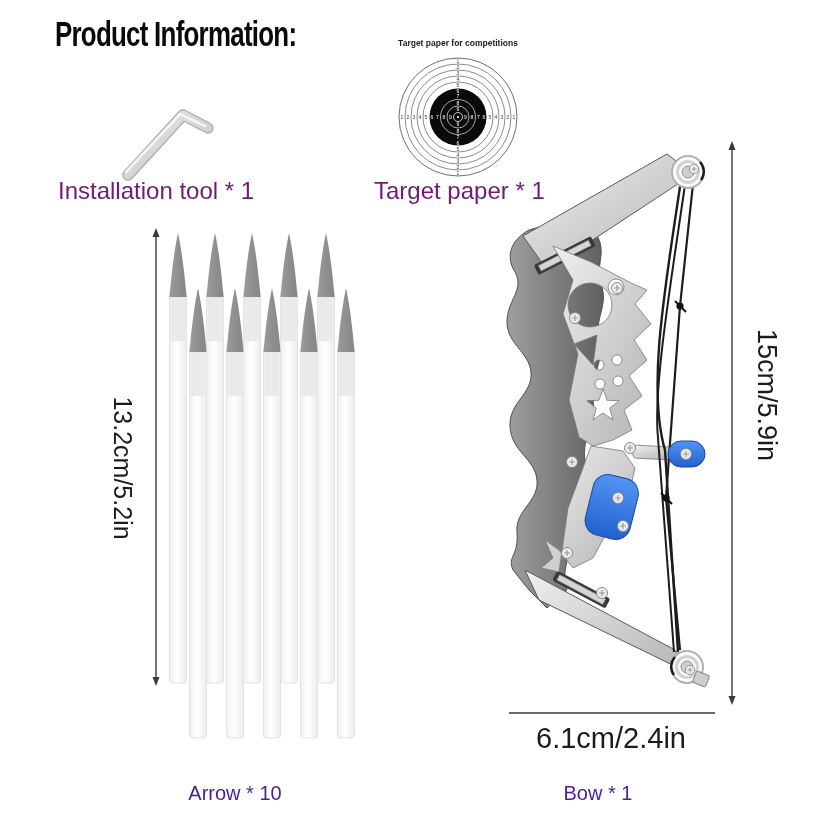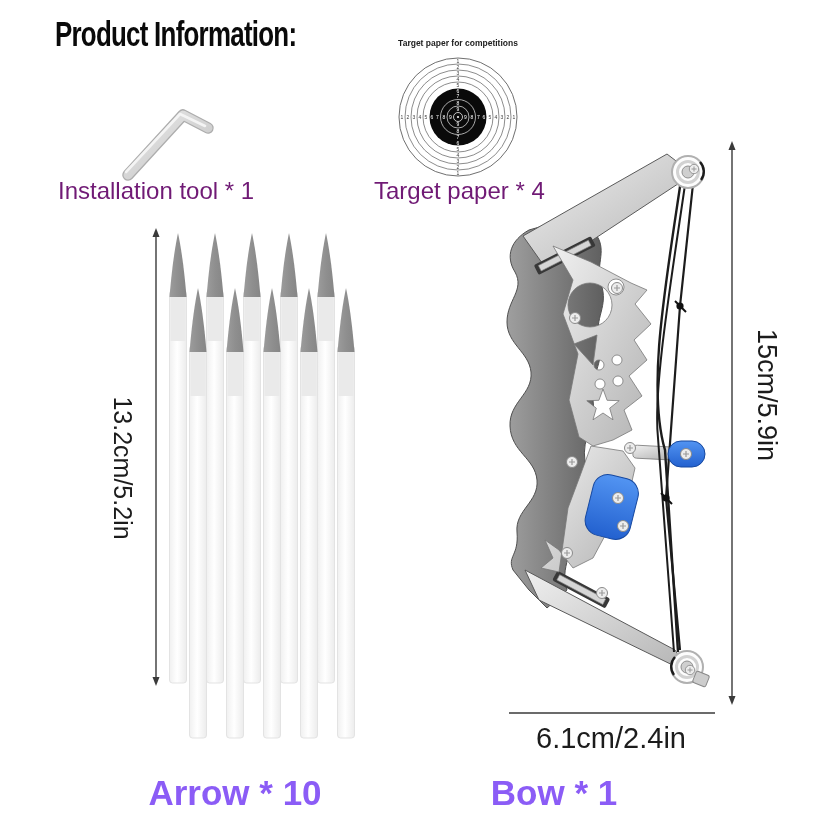--- a/index.html
+++ b/index.html
@@ -7,21 +7,21 @@
     width:829px;height:827px;position:relative;overflow:hidden;
     background:#ffffff;color:#111;
     font-family:"Liberation Sans",sans-serif;
   }
   .abs{position:absolute;}
   .page-title{
     left:55px;top:14px;font-size:35px;font-weight:bold;letter-spacing:-1px;
     transform:scaleX(0.74);transform-origin:left top;white-space:nowrap;color:#0a0a0a;
   }
   .item-label{font-size:24px;color:#701a75;white-space:nowrap;}
-  .bottom-label{font-size:35px;color:#8b5cf6;white-space:nowrap;transform:translate(-50%,-50%);font-weight:bold;}
+  .bottom-label{font-size:20px;color:#4c1d95;white-space:nowrap;transform:translate(-50%,-50%);}
   .dim-text{white-space:nowrap;color:#1c1c1c;}
   .rot90{transform:translate(-50%,-50%) rotate(90deg);}
   .ctr{transform:translate(-50%,-50%);text-align:right;}
   .tgt-title{font:bold 8.5px "Liberation Sans",sans-serif;fill:#222;text-anchor:middle;}
   .tgt-num{font:5px "Liberation Sans",sans-serif;fill:#3c3c3c;text-anchor:middle;}
   .tgt-num.light{fill:#ffffff;}
   svg{display:block;}
 </style>
 </head>
 <body>
@@ -87,21 +87,21 @@
       <text x="52" y="98.8" class="tgt-num light">8</text>
       <text x="80" y="98.8" class="tgt-num light">8</text>
       <text x="66" y="84.8" class="tgt-num light">8</text>
       <text x="66" y="112.8" class="tgt-num light">8</text>
       <text x="58.5" y="98.8" class="tgt-num light">9</text>
       <text x="73.5" y="98.8" class="tgt-num light">9</text>
       <text x="66" y="91.3" class="tgt-num light">9</text>
       <text x="66" y="106.3" class="tgt-num light">9</text>
     </g>
 </svg>
-<div class="abs item-label" style="left:374px;top:177px;">Target paper * 4</div>
+<div class="abs item-label" style="left:374px;top:177px;">Target paper * 1</div>
 
 <svg class="abs" style="left:148px;top:227px;" width="16" height="460" viewBox="0 0 16 460">
   <line x1="8" y1="6" x2="8" y2="454" stroke="#3a3a3a" stroke-width="1.4"></line>
   <path d="M8,1 L4.5,10 H11.5 Z" fill="#3a3a3a"></path>
   <path d="M8,459 L4.5,450 H11.5 Z" fill="#3a3a3a"></path>
 </svg>
 <div class="abs dim-text rot90" style="left:122px;top:468px;font-size:25px;">13.2cm/5.2in</div>
 
 <svg class="abs" style="left:160px;top:226px;" width="205" height="520" viewBox="0 0 205 520">
   <defs>
@@ -255,13 +255,13 @@
   <path d="M8,1 L4.5,10 H11.5 Z" fill="#3a3a3a"></path>
   <path d="M8,565 L4.5,556 H11.5 Z" fill="#3a3a3a"></path>
 </svg>
 <div class="abs dim-text rot90" style="left:766px;top:395px;font-size:27px;">15cm/5.9in</div>
 
 <svg class="abs" style="left:504px;top:705px;" width="216" height="16" viewBox="0 0 216 16">
   <line x1="5" y1="8" x2="211" y2="8" stroke="#3a3a3a" stroke-width="1.5"></line>
 </svg>
 <div class="abs dim-text ctr" style="left:611px;top:738px;font-size:29px;">6.1cm/2.4in</div>
 
-<div class="abs bottom-label" style="left:554px;top:793px;">Bow * 1</div>
+<div class="abs bottom-label" style="left:598px;top:793px;">Bow * 1</div>
 
 </body></html>

